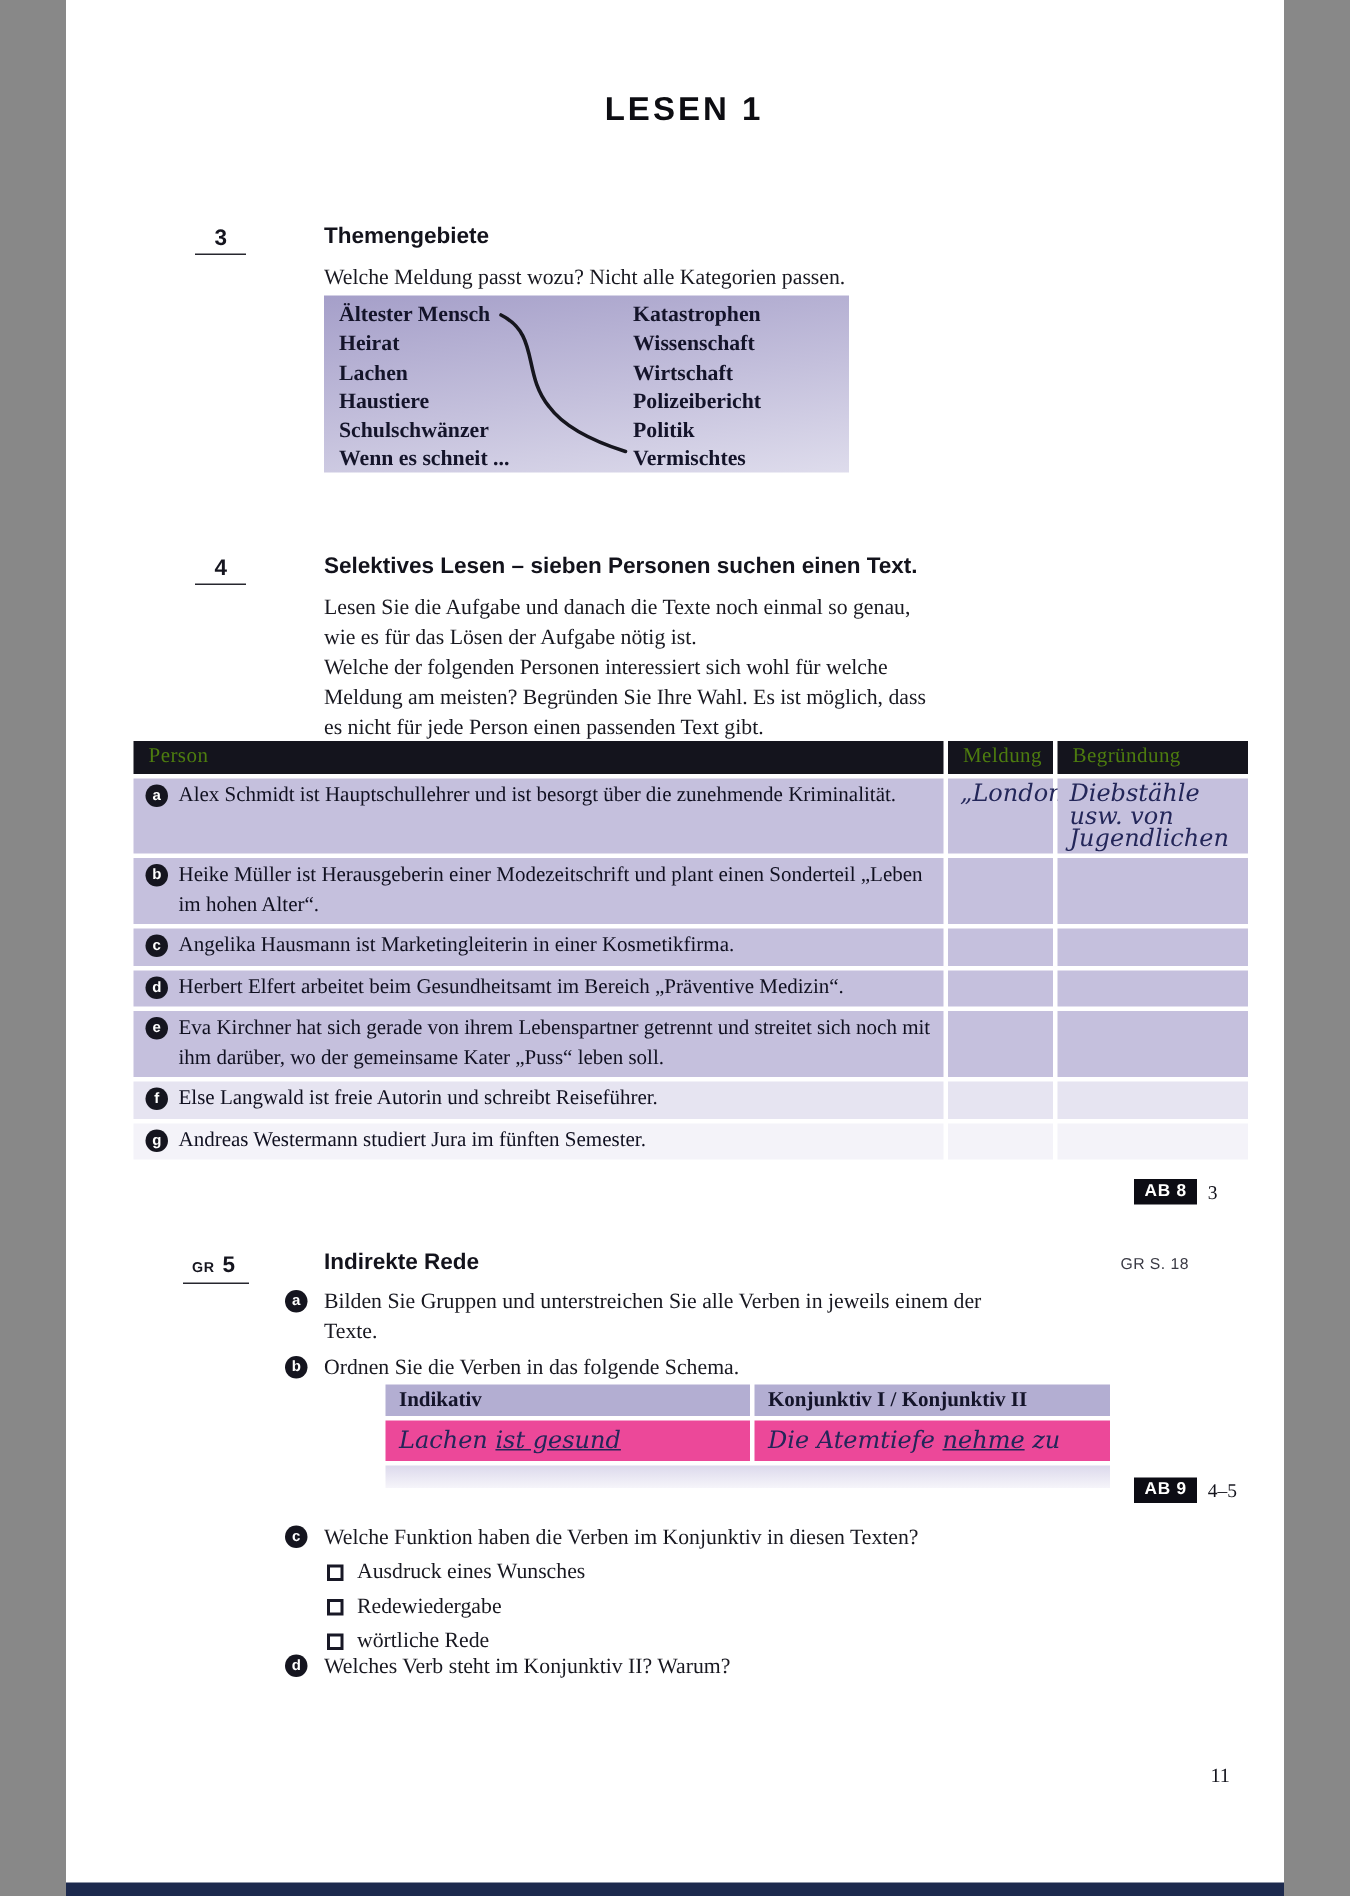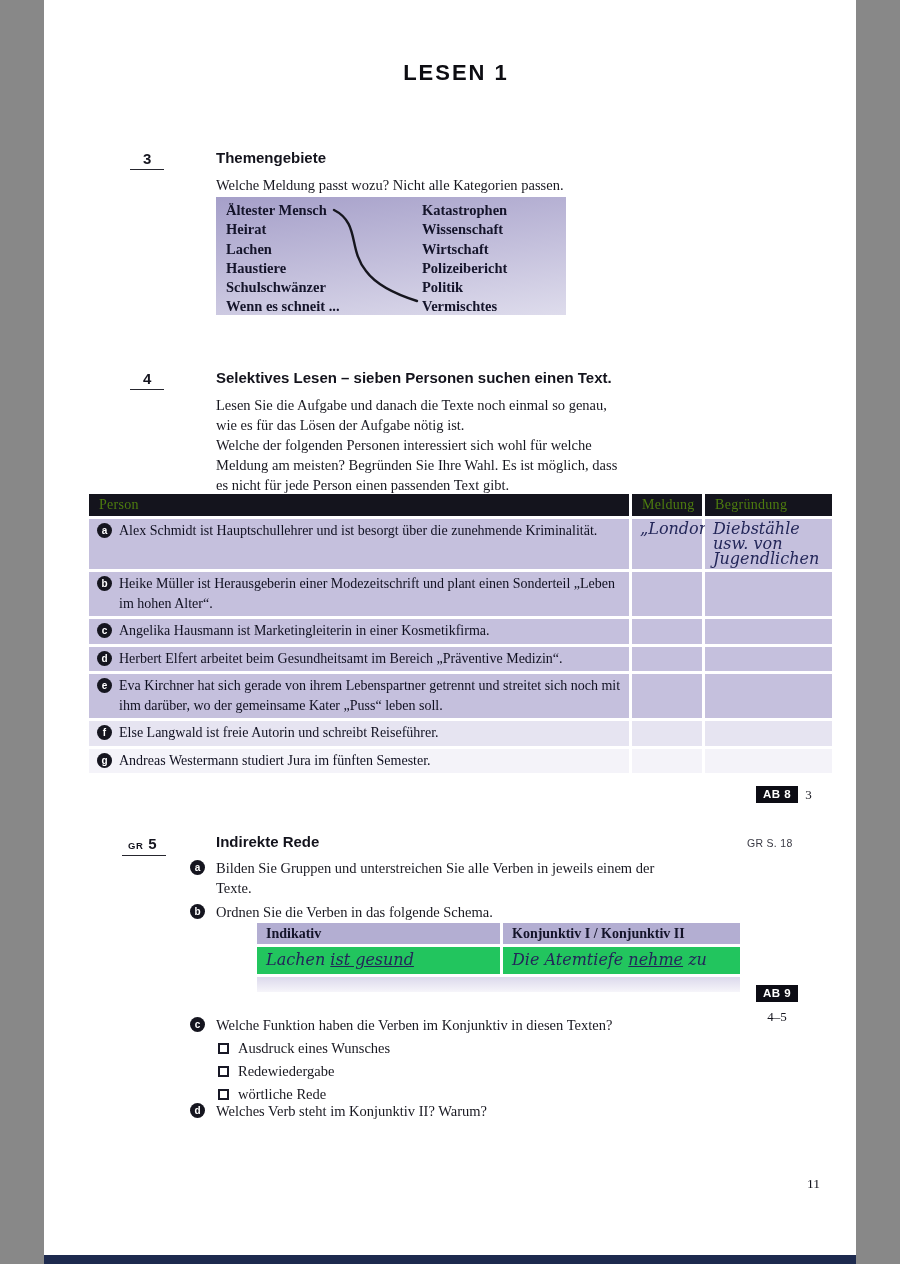--- a/index.html
+++ b/index.html
@@ -85,21 +85,21 @@
   .sub-item { display:flex; align-items:flex-start; }
   .sub-item .letter-badge { margin-top:2px; margin-right:11px; }
 
   .schema { left:172px; top:923px; width:483px;margin-left:41px; }
   .schema-grid { display:grid; grid-template-columns:243px 237px; column-gap:3px; }
   .schema-header .sh {
     background:#b3aed2; font:bold 14px/21px "Liberation Serif", serif;
     color:#14142a; padding:0 0 0 9px; height:21px;
   }
   .schema-row { margin-top:3px; }
-  .schema-row .sc { background:#22c55e; height:27px; padding:5px 0 0 9px; }
+  .schema-row .sc { background:#ec4899; height:27px; padding:5px 0 0 9px; }
   .schema-fade { margin-top:3px; height:15px;
     background:linear-gradient(180deg,#dcd9ec 0%, #f6f5fa 100%); }
 
   .check-row { display:flex; align-items:center; margin-bottom:6px; }
   .checkbox {
     flex:none; width:11px; height:11px; margin-right:9px;
     border:2.2px solid #181826; background:#ffffff;
   }
   .check-label { font:14.5px "Liberation Serif", serif; color:#181820; }
 
@@ -248,21 +248,21 @@
       <div class="sh">Indikativ</div>
       <div class="sh">Konjunktiv I / Konjunktiv II</div>
     </div>
     <div class="schema-grid schema-row">
       <div class="sc hand"><span>Lachen </span><span class="hw-underline">ist gesund</span><span></span></div>
       <div class="sc hand"><span>Die Atemtiefe </span><span class="hw-underline">nehme</span><span> zu</span></div>
     </div>
     <div class="schema-grid schema-fade"></div>
   </div>
 
-  <div class="abs ab" style="left:712px;top:985px;flex-direction:column;">
+  <div class="abs ab" style="left:712px;top:985px;">
     <span class="ab-box">AB 9</span>
     <span class="ab-pages">4–5</span>
   </div>
 
   <div class="abs sub-item" style="left:146px;top:1015px;width:560px;">
     <span class="letter-badge">c</span>
     <span class="body-text">Welche Funktion haben die Verben im Konjunktiv in diesen Texten?</span>
   </div>
 
   <div class="abs" style="left:174px;top:1040px;">

